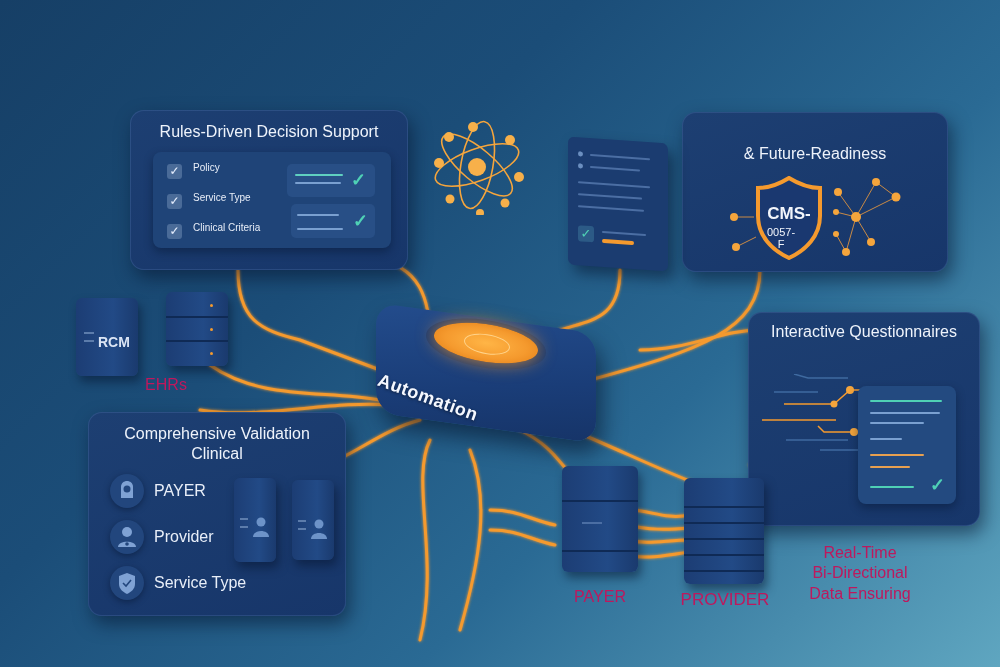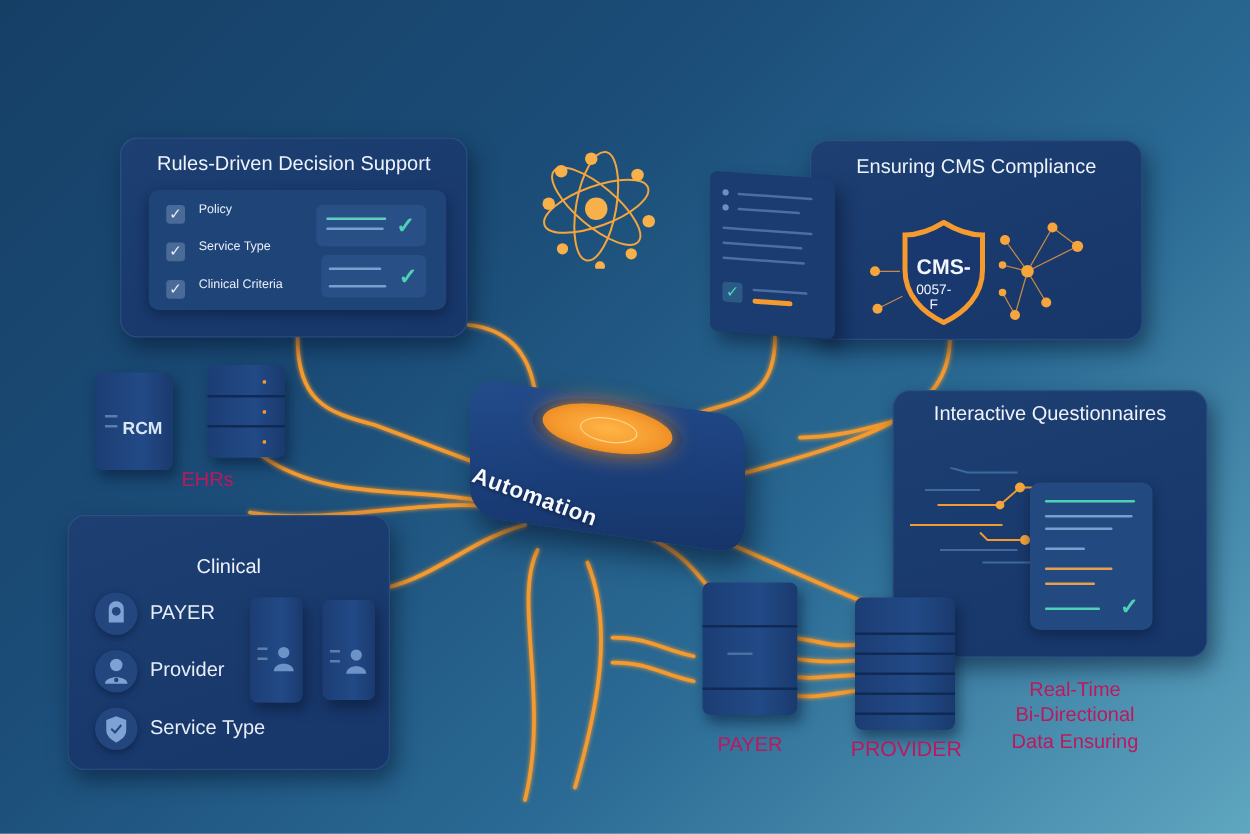--- a/index.html
+++ b/index.html
@@ -3,21 +3,21 @@
 <meta charset="utf-8">
 <style>
   html,body{margin:0;padding:0;}
   body{width:1000px;height:667px;overflow:hidden;position:relative;
     font-family:"Liberation Sans",sans-serif;color:#e8eef8;
     background:linear-gradient(135deg,#163f66 0%,#1b4d78 35%,#2a6a94 65%,#5fa6c0 100%);}
   .abs{position:absolute;}
   svg.wires{position:absolute;left:0;top:0;}
   .panel{position:absolute;border-radius:14px;
     background:linear-gradient(160deg,#1d3f72 0%,#17366a 100%);
-    box-shadow:4px 8px 18px rgba(5,20,45,.55), inset 0 0 0 1px rgba(120,160,220,.18);}
+    box-shadow:4px 8px 18px rgba(5,20,45,.55), inset 0 0 0 1px rgba(120,160,220,.18);margin-left:34px;}
   .ptitle{position:absolute;left:0;right:0;text-align:center;font-size:16px;line-height:20px;color:#eef3fb;}
   .inner{position:absolute;border-radius:8px;background:#1f4478;box-shadow:0 4px 10px rgba(5,20,45,.45);}
   .chk{position:absolute;width:15px;height:15px;border-radius:3px;background:#4a6b98;color:#e8f0ff;font-size:12px;line-height:15px;text-align:center;}
   .itemlbl{position:absolute;font-size:10px;color:#e8eef8;}
   .card{position:absolute;border-radius:5px;background:#284f86;}
   .line{position:absolute;height:2px;border-radius:1px;}
   .tick{position:absolute;color:#4fd1b5;font-size:18px;font-weight:bold;}
   .cube{position:absolute;border-radius:6px;background:linear-gradient(90deg,#1c3d74 0%,#224a86 60%,#1a3a6e 100%);box-shadow:3px 6px 10px rgba(5,20,45,.5);}
   .slot{position:absolute;height:2px;background:#0f2a55;}
   .label{position:absolute;font-size:16px;color:#be185d;text-align:center;}
@@ -107,21 +107,21 @@
     </div>
     <div class="card" style="left:138px;top:52px;width:84px;height:34px;">
       <div class="line" style="left:6px;top:10px;width:42px;background:#7aa0d0;"></div>
       <div class="line" style="left:6px;top:24px;width:46px;background:#7aa0d0;"></div>
       <div class="tick" style="left:62px;top:6px;">✓</div>
     </div>
   </div>
 </div>
 
 <div class="panel" style="left:648px;top:112px;width:266px;height:160px;">
-  <div class="ptitle" style="top:12px;">Ensuring CMS Compliance</div>
+  <div class="ptitle" style="top:32px;">&amp; Future-Readiness</div>
   <svg class="abs" style="left:44px;top:60px;" width="190" height="95" viewBox="0 0 190 95">
     <g stroke="#c98a45" stroke-width="1" fill="none">
       <line x1="8" y1="45" x2="28" y2="45"></line>
         <line x1="110" y1="40" x2="130" y2="45"></line>
       <line x1="130" y1="45" x2="150" y2="10"></line>
         <line x1="130" y1="45" x2="112" y2="20"></line>
       <line x1="130" y1="45" x2="170" y2="25"></line>
         <line x1="130" y1="45" x2="145" y2="70"></line>
       <line x1="130" y1="45" x2="120" y2="80"></line>
         <line x1="150" y1="10" x2="170" y2="25"></line>
@@ -176,21 +176,21 @@
 <div class="label" style="left:136px;top:376px;width:60px;">EHRs</div>
 
 <div class="abs" style="left:376px;top:318px;width:220px;height:110px;border-radius:22px;background:linear-gradient(170deg,#234c8c 0%,#1a3d78 60%,#163468 100%);box-shadow:6px 12px 22px rgba(5,20,45,.6);transform:skewY(8deg);">
   <div class="abs" style="left:50px;top:2px;width:120px;height:48px;border-radius:50%;background:#1b3b72;"></div>
   <div class="abs" style="left:58px;top:6px;width:104px;height:38px;border-radius:50%;background:radial-gradient(ellipse at center,#ffb546 0%,#f59a2e 55%,#e07a12 100%);box-shadow:0 0 18px rgba(245,154,46,.8);">
     <div class="abs" style="left:30px;top:10px;width:44px;height:18px;border-radius:50%;border:1px solid #ffd38a;"></div>
   </div>
 </div>
 <div class="abs" style="left:382px;top:370px;font-weight:bold;font-size:18px;color:#f5f8ff;transform:rotate(20deg);transform-origin:left top;letter-spacing:0.5px;text-shadow:0 1px 3px rgba(0,0,0,.5);">Automation</div>
 
-<div class="panel" style="left:714px;top:312px;width:232px;height:214px;padding-left:20px;">
+<div class="panel" style="left:714px;top:312px;width:232px;height:214px;">
   <div class="ptitle" style="top:10px;">Interactive Questionnaires</div>
   <svg class="abs" style="left:10px;top:62px;" width="120" height="100" viewBox="0 0 120 100">
     <g fill="none" stroke-width="1.5">
       <path d="M36 0 L50 4 L90 4" stroke="#3f6aa0"></path>
       <path d="M16 18 L60 18" stroke="#3f6aa0"></path>
       <path d="M26 30 L76 30 L92 16 L110 16" stroke="#f59a2e"></path>
       <path d="M4 46 L78 46" stroke="#f59a2e"></path>
       <path d="M60 52 L66 58 L92 58" stroke="#f59a2e"></path>
       <path d="M28 66 L90 66" stroke="#3f6aa0"></path>
       <path d="M62 76 L110 76" stroke="#3f6aa0"></path>
@@ -207,20 +207,21 @@
     <div class="line" style="left:12px;top:36px;width:54px;background:#7aa0d0;"></div>
     <div class="line" style="left:12px;top:52px;width:32px;background:#7aa0d0;"></div>
     <div class="line" style="left:12px;top:68px;width:54px;background:#e8a050;"></div>
     <div class="line" style="left:12px;top:80px;width:40px;background:#e8a050;"></div>
     <div class="line" style="left:12px;top:100px;width:44px;background:#4fd1b5;"></div>
     <div class="tick" style="left:72px;top:88px;">✓</div>
   </div>
 </div>
 
 <div class="panel" style="left:54px;top:412px;width:258px;height:204px;">
+  <div class="ptitle" style="top:12px;">Comprehensive Validation</div>
   <div class="ptitle" style="top:32px;">Clinical</div>
   <div class="circ" style="left:22px;top:62px;">
     <svg width="34" height="34" viewBox="0 0 34 34">
         <path d="M11 24 L11 13 C11 9,14 7,17 7 C20 7,23 9,23 13 L23 24 Z" fill="#7fa2d4"></path>
         <circle cx="17" cy="15" r="3.5" fill="#22467d"></circle>
       </svg>
   </div>
   <div class="itemlbl" style="left:66px;top:70px;font-size:16px;">PAYER</div>
   <div class="circ" style="left:22px;top:108px;">
     <svg width="34" height="34" viewBox="0 0 34 34">

